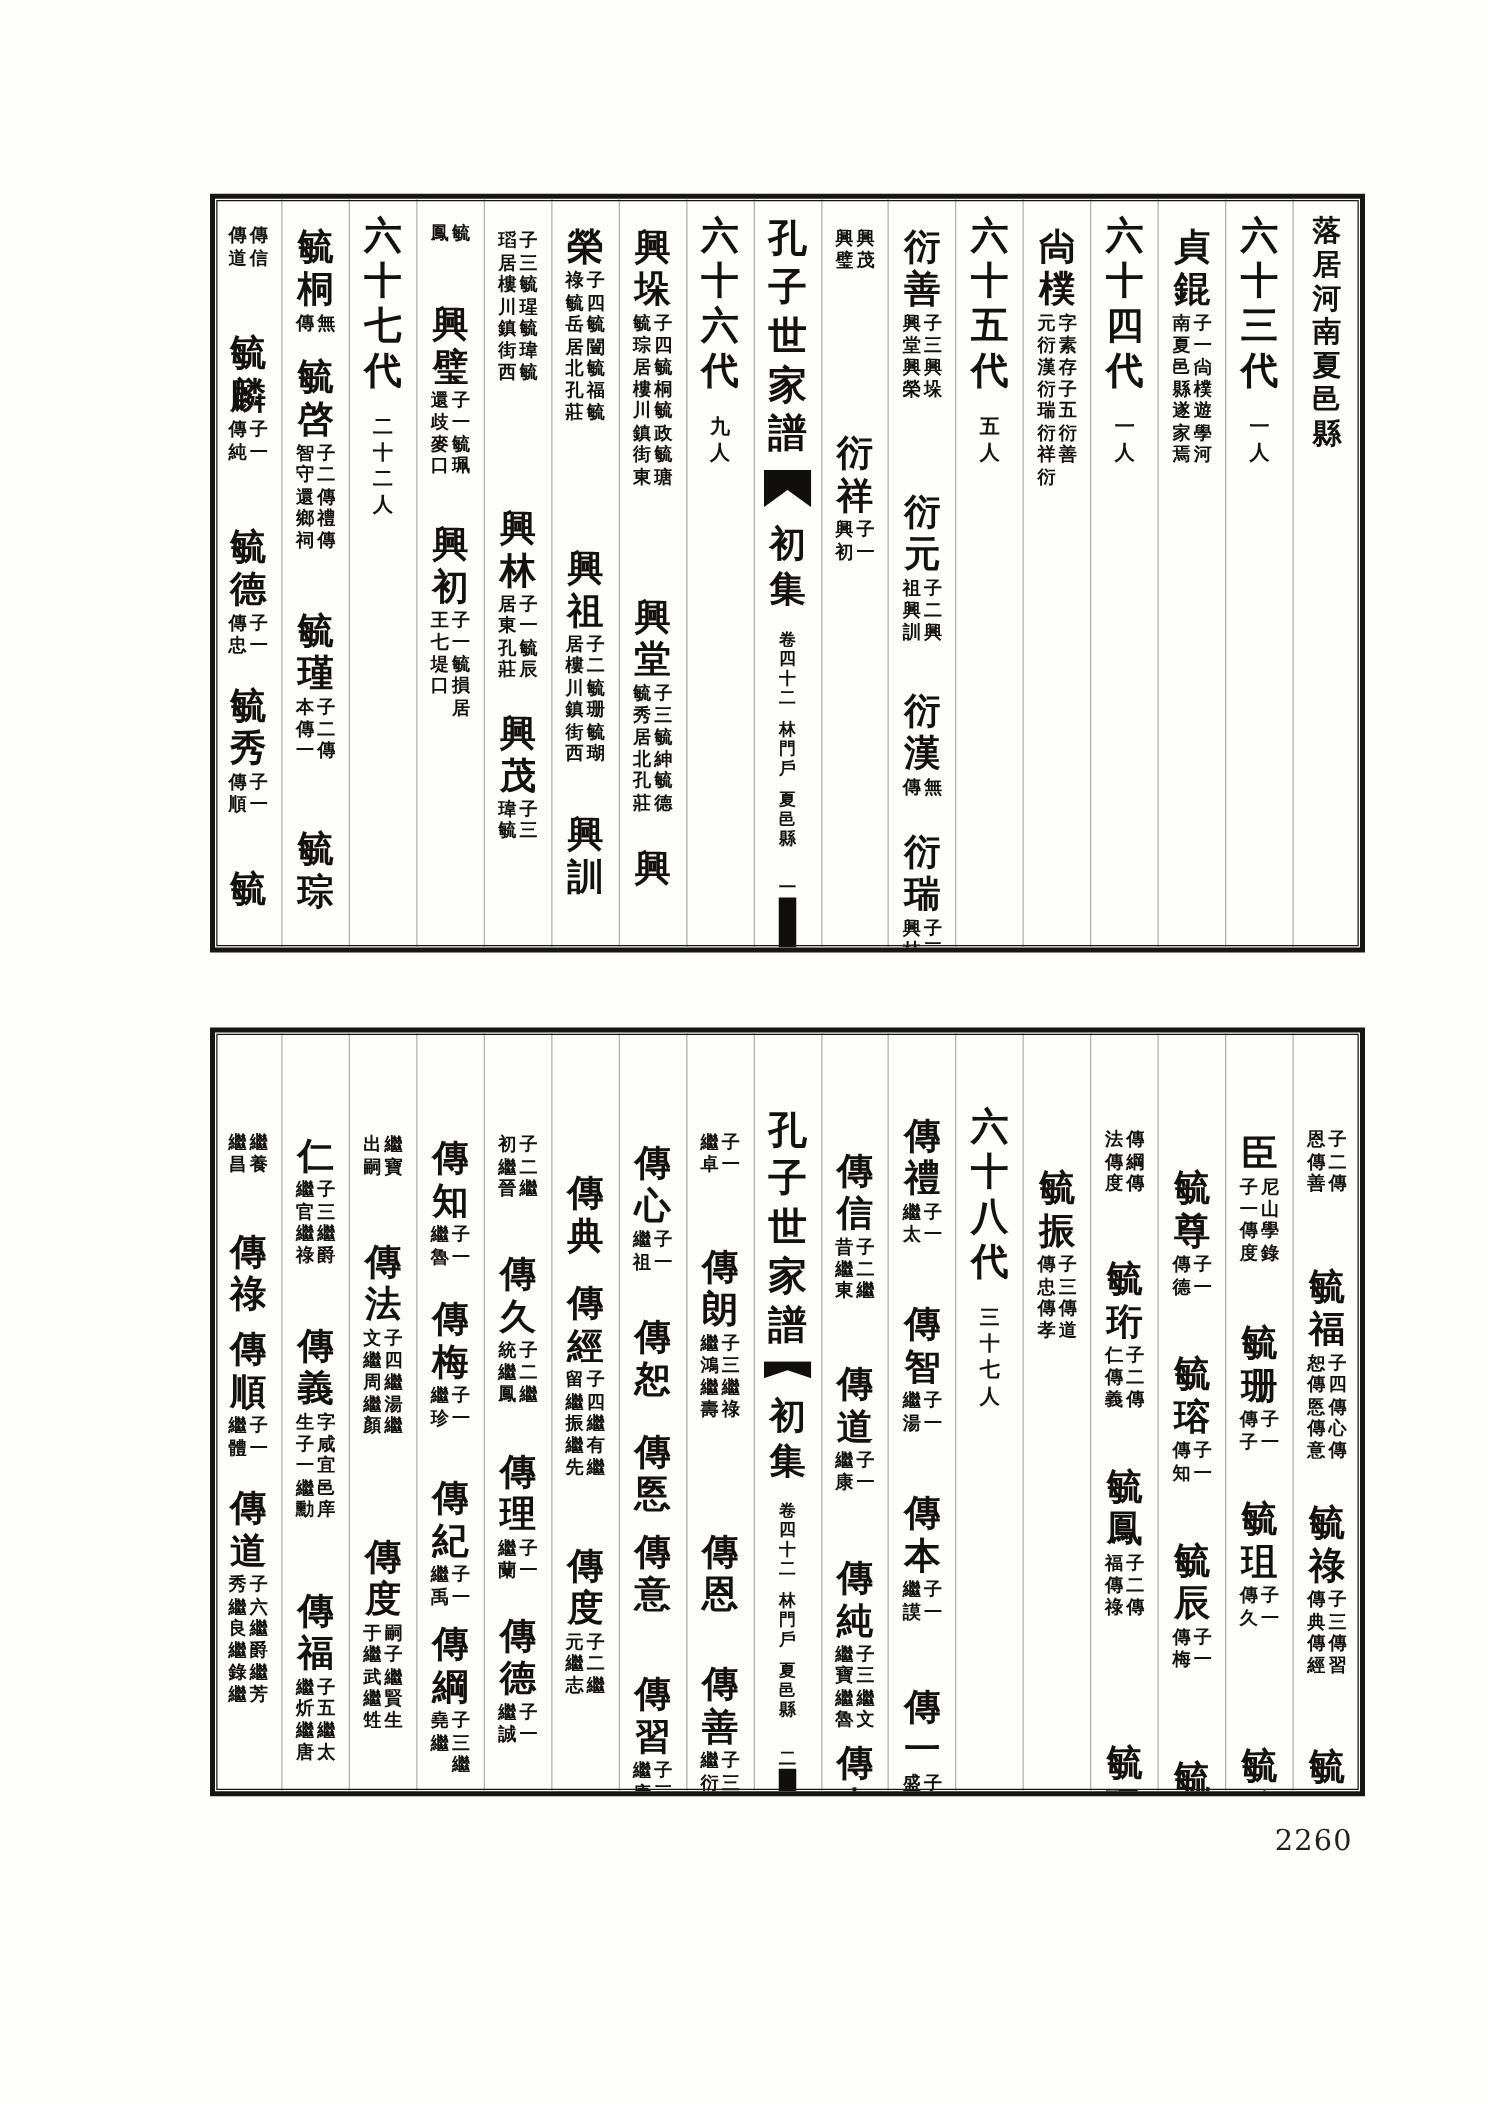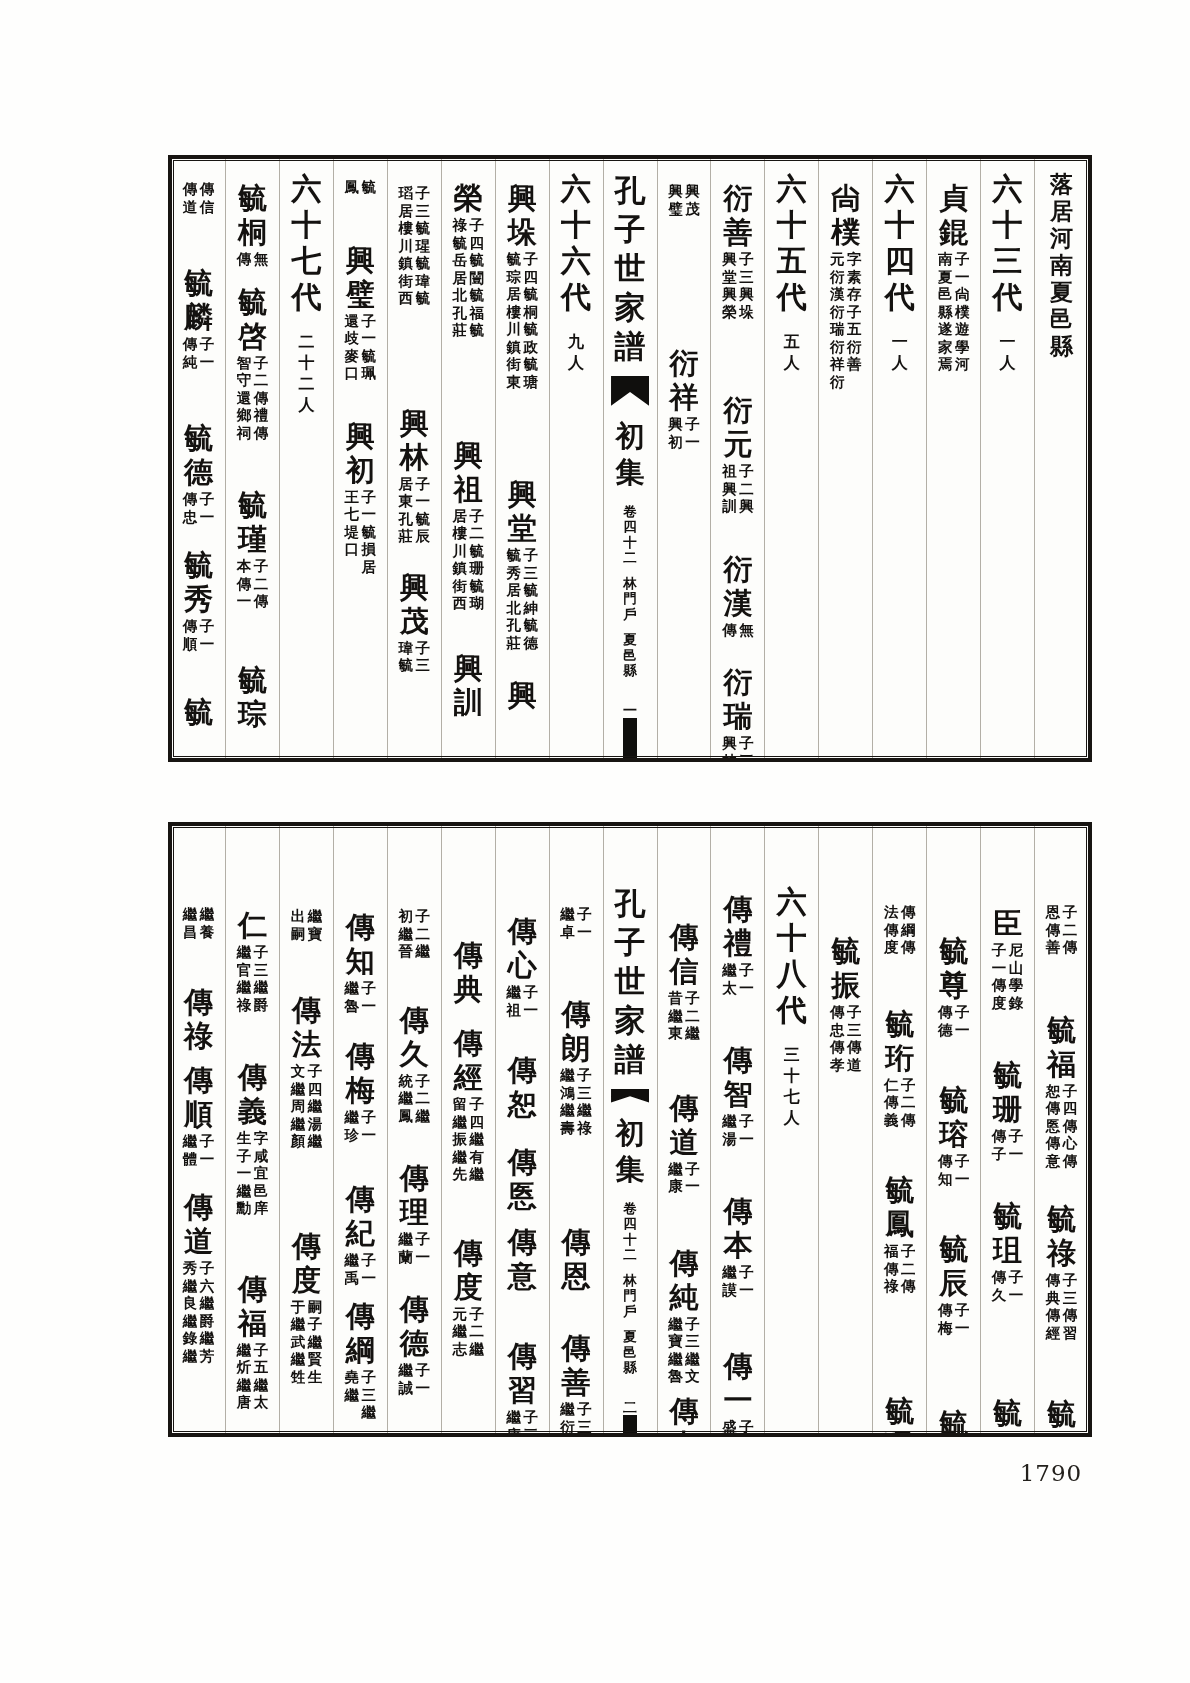--- a/index.html
+++ b/index.html
@@ -1531,14 +1531,14 @@
                 <div>良</div>
                 <div>繼</div>
                 <div>錄</div>
                 <div>繼</div>
               </div>
             </div>
           </div>
         </div>
       </div>
   </div>
-  <div class="folio">1790</div>
+  <div class="folio">2260</div>
 </div>
 
 </body></html>

